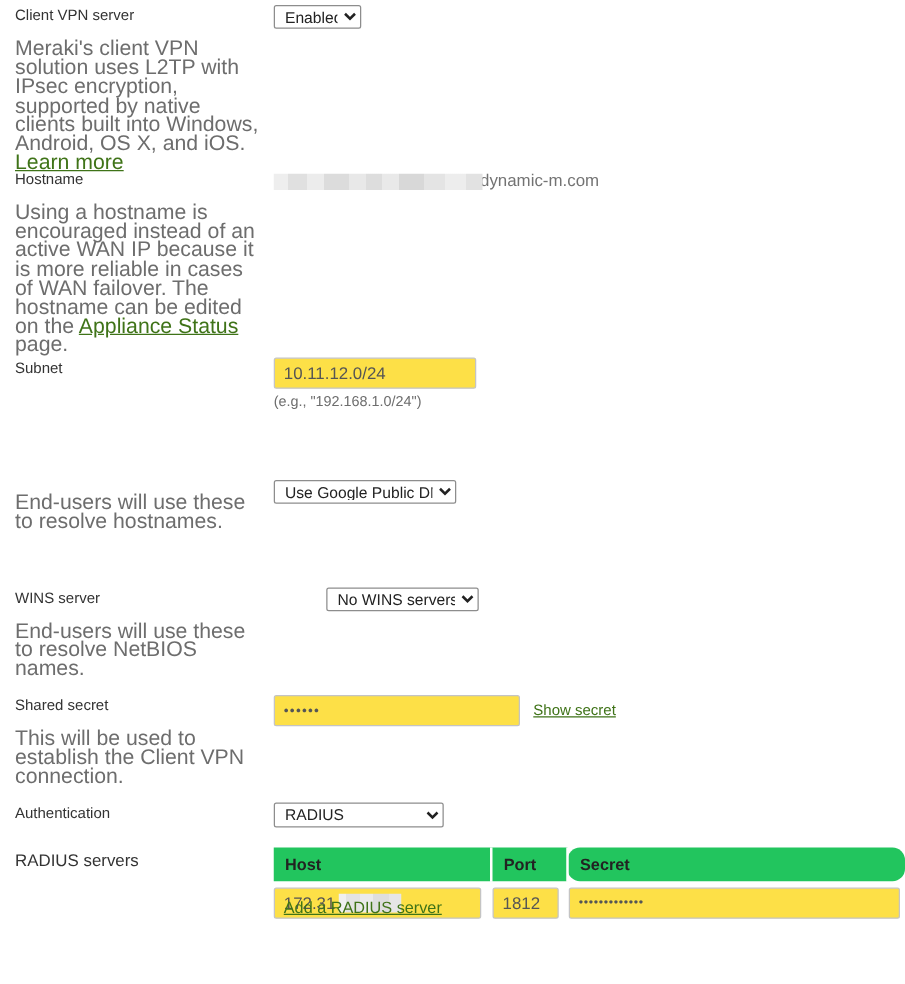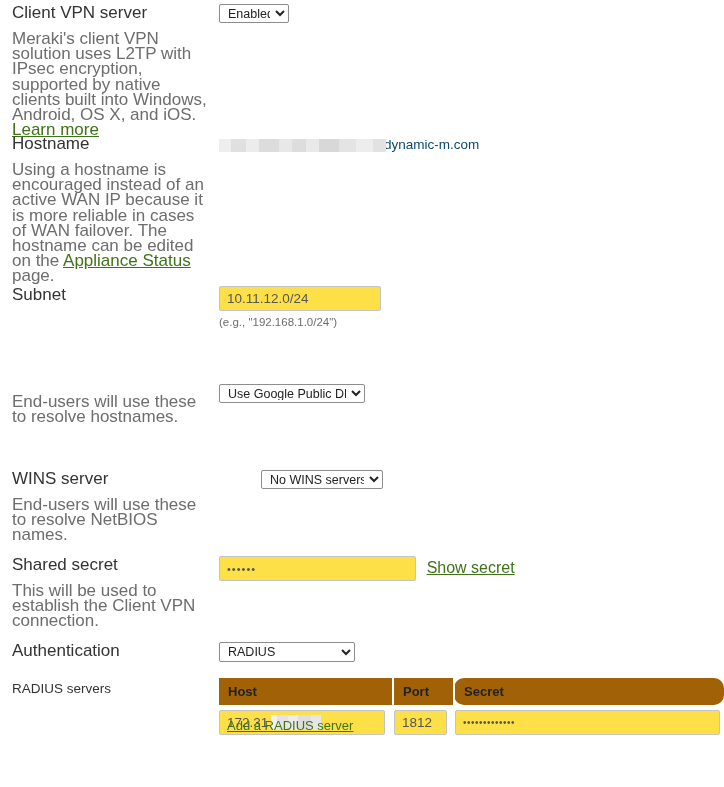--- a/index.html
+++ b/index.html
@@ -37,21 +37,21 @@
     width: 195px;
   }
   .field-col {
     position: absolute;
     left: 219px;
     top: 0;
     width: 505px;
   }
 
   .setting-title {
-    font-size: 17px;
+    font-size: 12px;
     color: #333333;
     line-height: 17px;
     margin: 0;
     font-weight: normal;
   }
   .setting-desc {
     font-size: 17px;
     color: #6d6d6d;
     line-height: 15.2px;
     margin: 0;
@@ -126,36 +126,36 @@
         #f0f0f0 0%, #f0f0f0 12%,
         #e3e3e3 12%, #e3e3e3 34%,
         #ebebeb 34%, #ebebeb 55%,
         #dedede 55%, #dedede 80%,
         #e6e6e6 80%, #e6e6e6 100%);
     filter: blur(0.4px);
   }
 
   .hostname-line {
     font-size: 13.5px;
-    color: #0c4a6e;
+    color: #737373;
     line-height: 20px;
     white-space: nowrap;
   }
 
   
   .radius-table {
     position: absolute;
     left: 219px;
     top: 0;
     width: 505px;
     border-collapse: collapse;
     table-layout: fixed;
   }
   .radius-table th {
-    background: #a16207;
+    background: #22c55e;
     font-size: 13px;
     font-weight: bold;
     color: #222222;
     text-align: left;
     padding: 6px 9px;
     border-right: 2px solid #ffffff;
     height: 14px;
   }
   .radius-table th:last-child { border-right: none; border-radius: 10px; }
   .radius-table td {
@@ -241,21 +241,21 @@
     </div>
   </div>
 
   <div class="row" style="top:556px;">
     <div class="label-col">
       <div class="setting-title">Shared secret</div>
       <div class="setting-desc">This will be used to establish the Client VPN connection.</div>
     </div>
     <div class="field-col">
       <input class="mk-input" style="width: 197px; font-size: 11px; letter-spacing: 1px; color: rgb(85, 85, 85);" type="text" value="••••••">
-      <span class="meraki-link" style="margin-left:7px;font-size:16px;">Show secret</span>
+      <span class="meraki-link" style="margin-left:7px;font-size:12px;">Show secret</span>
     </div>
   </div>
 
   <div class="row" style="top:642px;">
     <div class="label-col">
       <div class="setting-title">Authentication</div>
     </div>
     <div class="field-col">
       <select class="mk-select" style="width:136px;height:20px;">
         <option>RADIUS</option>

